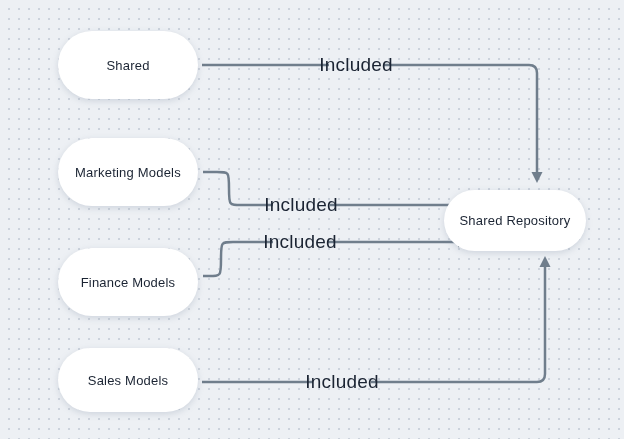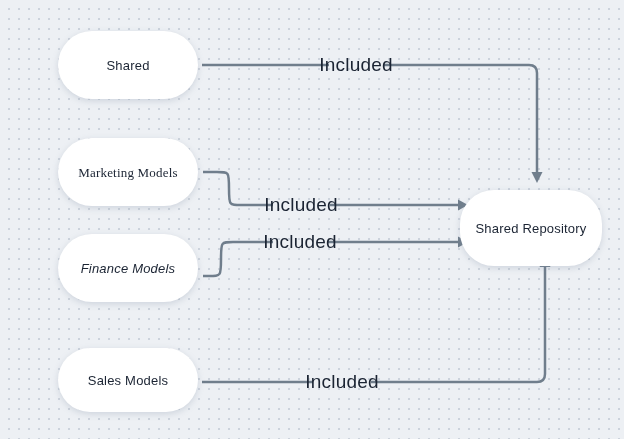--- a/index.html
+++ b/index.html
@@ -87,39 +87,39 @@
       <polygon class="edge-arrowhead" points="539.5,267 550.5,267 545,256"></polygon>
     </g>
   </svg>
 
   <div class="node" style="left:58px; top:31px; width:140px; height:68px;">
     <div>
       <span class="node-line">Shared</span>
     </div>
   </div>
 
-  <div class="node" style="left:58px; top:138px; width:140px; height:68px;font-family:Liberation Serif, serif;">
+  <div class="node" style="left:58px; top:138px; width:140px; height:68px;">
     <div>
       <span class="node-line">Marketing Models</span>
     </div>
   </div>
 
-  <div class="node" style="left:58px; top:234px; width:140px; height:68px;font-style:italic;">
+  <div class="node" style="left:58px; top:248px; width:140px; height:68px;">
     <div>
       <span class="node-line">Finance Models</span>
     </div>
   </div>
 
   <div class="node" style="left:58px; top:348px; width:140px; height:64px;">
     <div>
       <span class="node-line">Sales Models</span>
     </div>
   </div>
 
-  <div class="node" style="left:460px; top:190px; width:142px; height:76px;">
+  <div class="node" style="left:444px; top:190px; width:142px; height:61px;">
     <div>
       <span class="node-line">Shared Repository</span>
     </div>
   </div>
 
   <span class="edge-label" style="left:356px; top:65px;">Included</span>
   <span class="edge-label" style="left:301px; top:205px;">Included</span>
   <span class="edge-label" style="left:300px; top:242px;">Included</span>
   <span class="edge-label" style="left:342px; top:382px;">Included</span>
 

